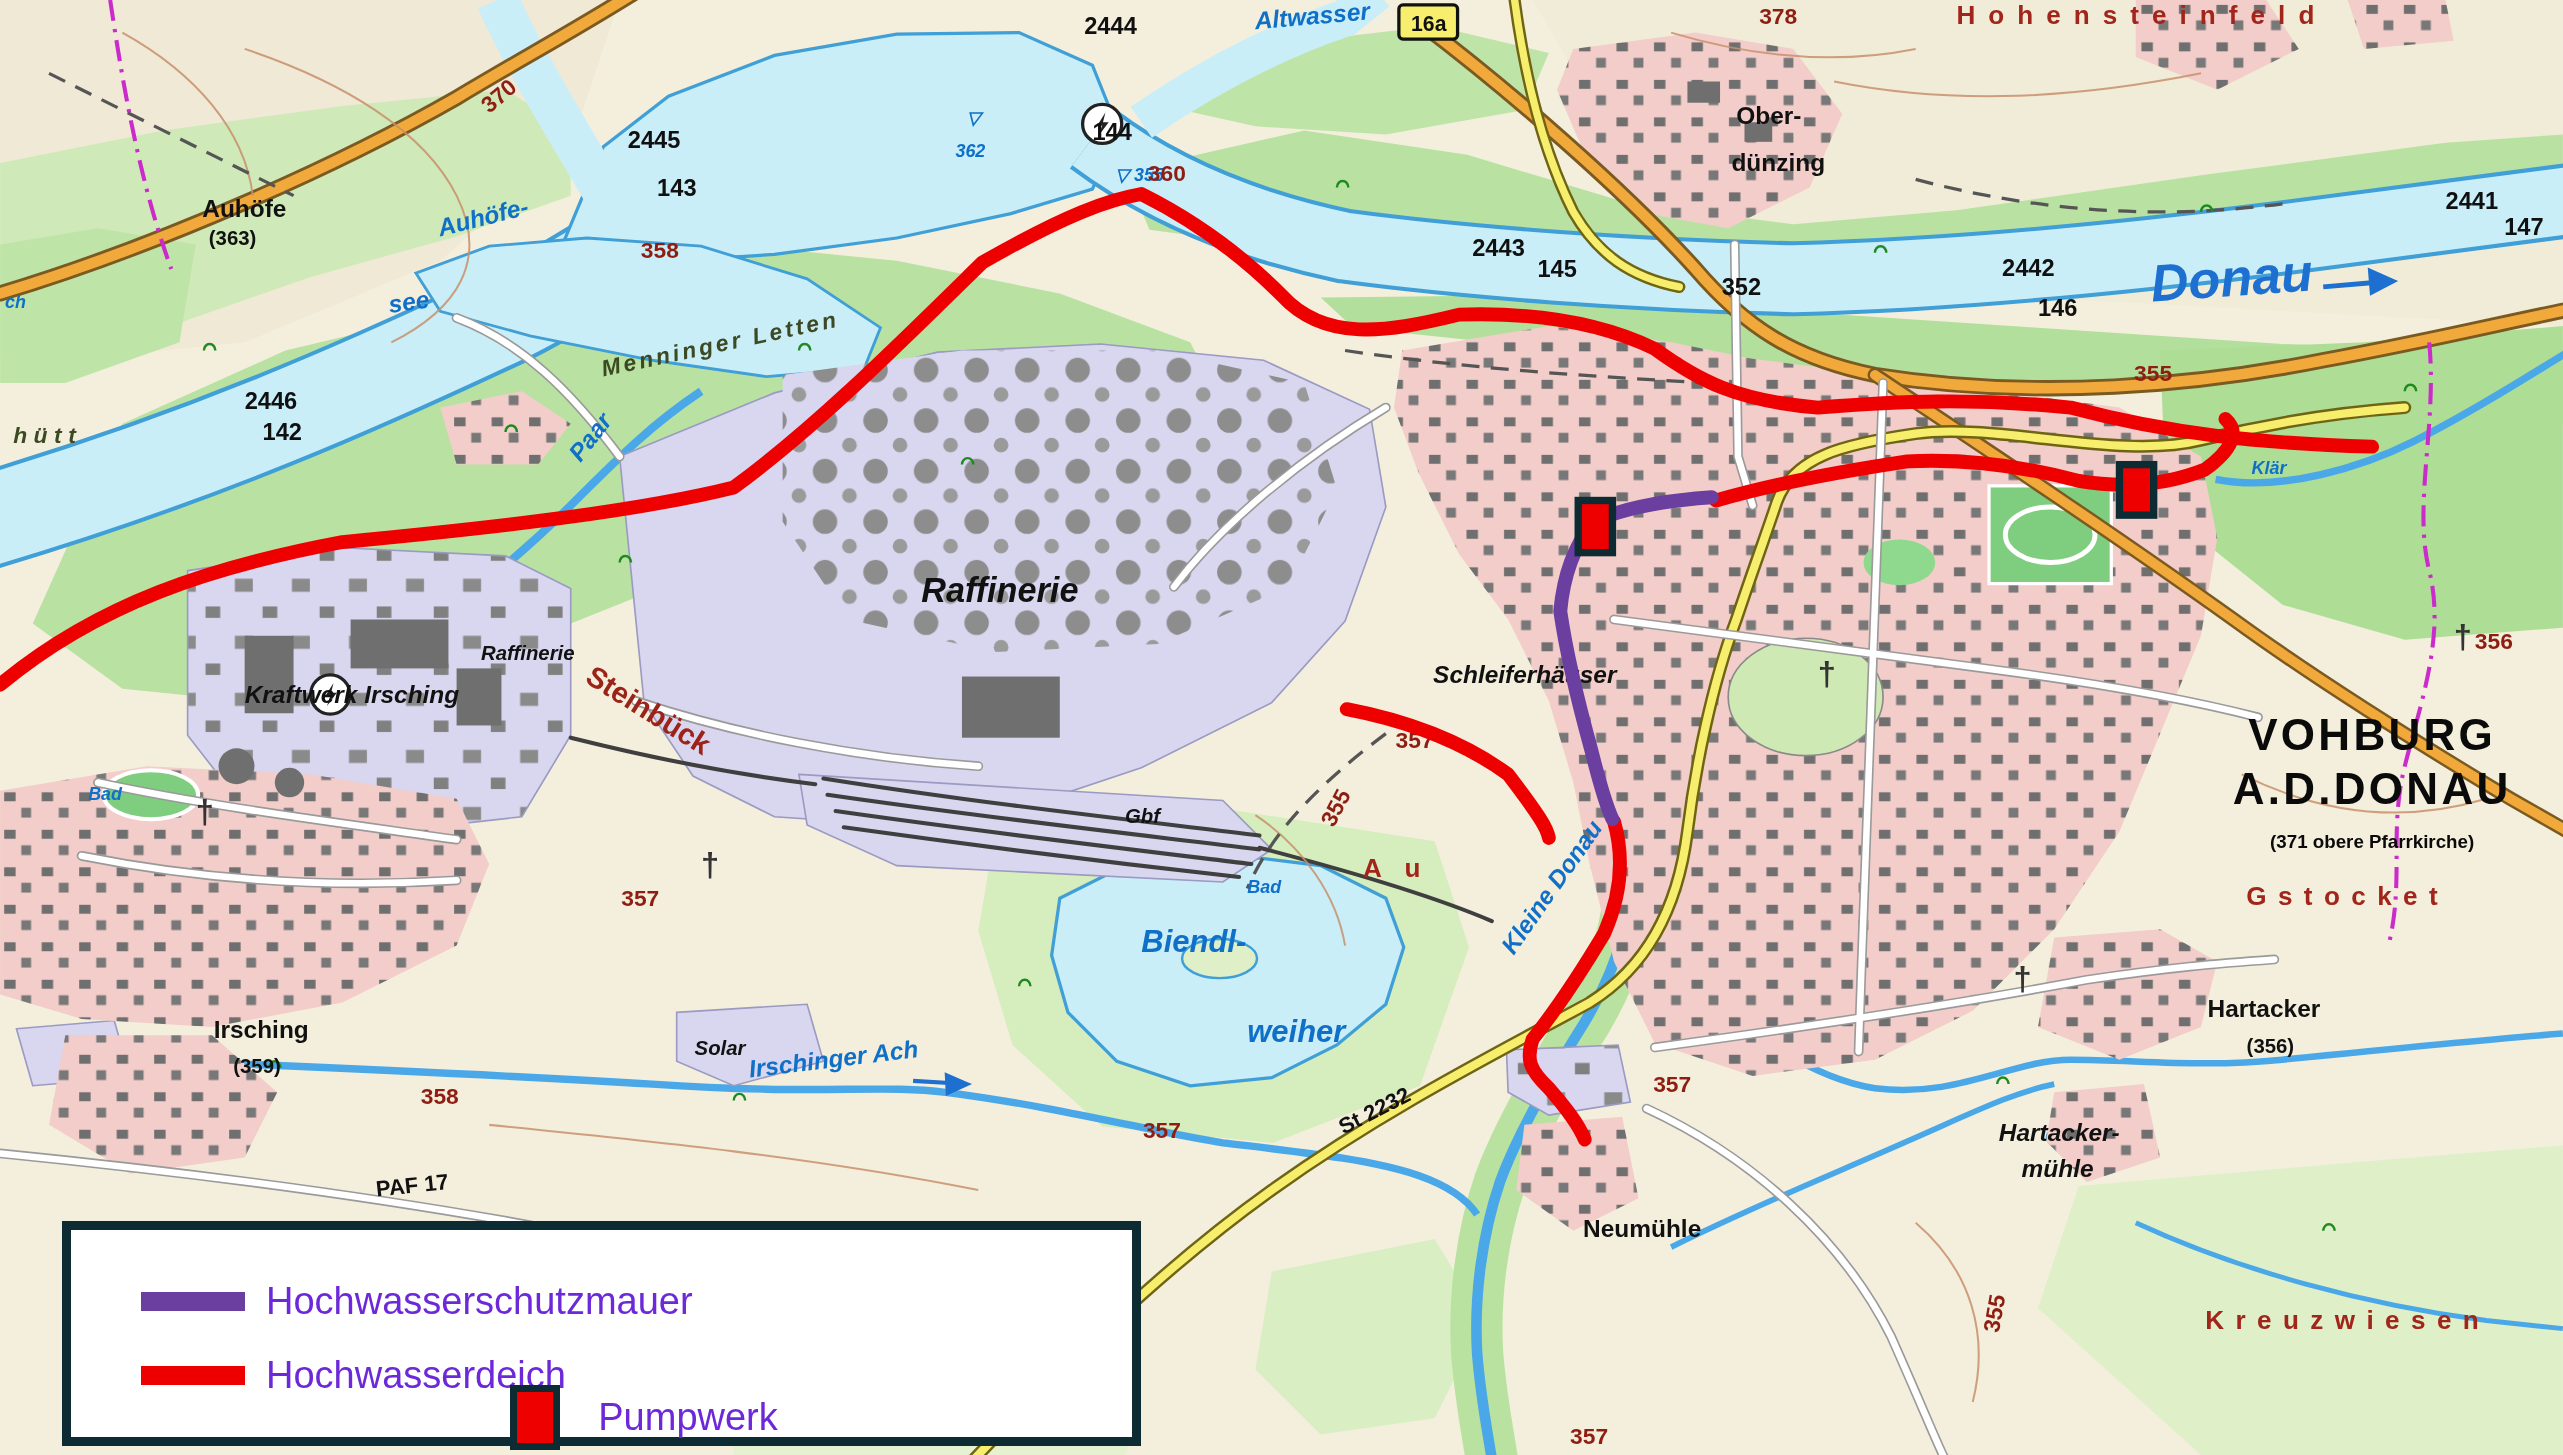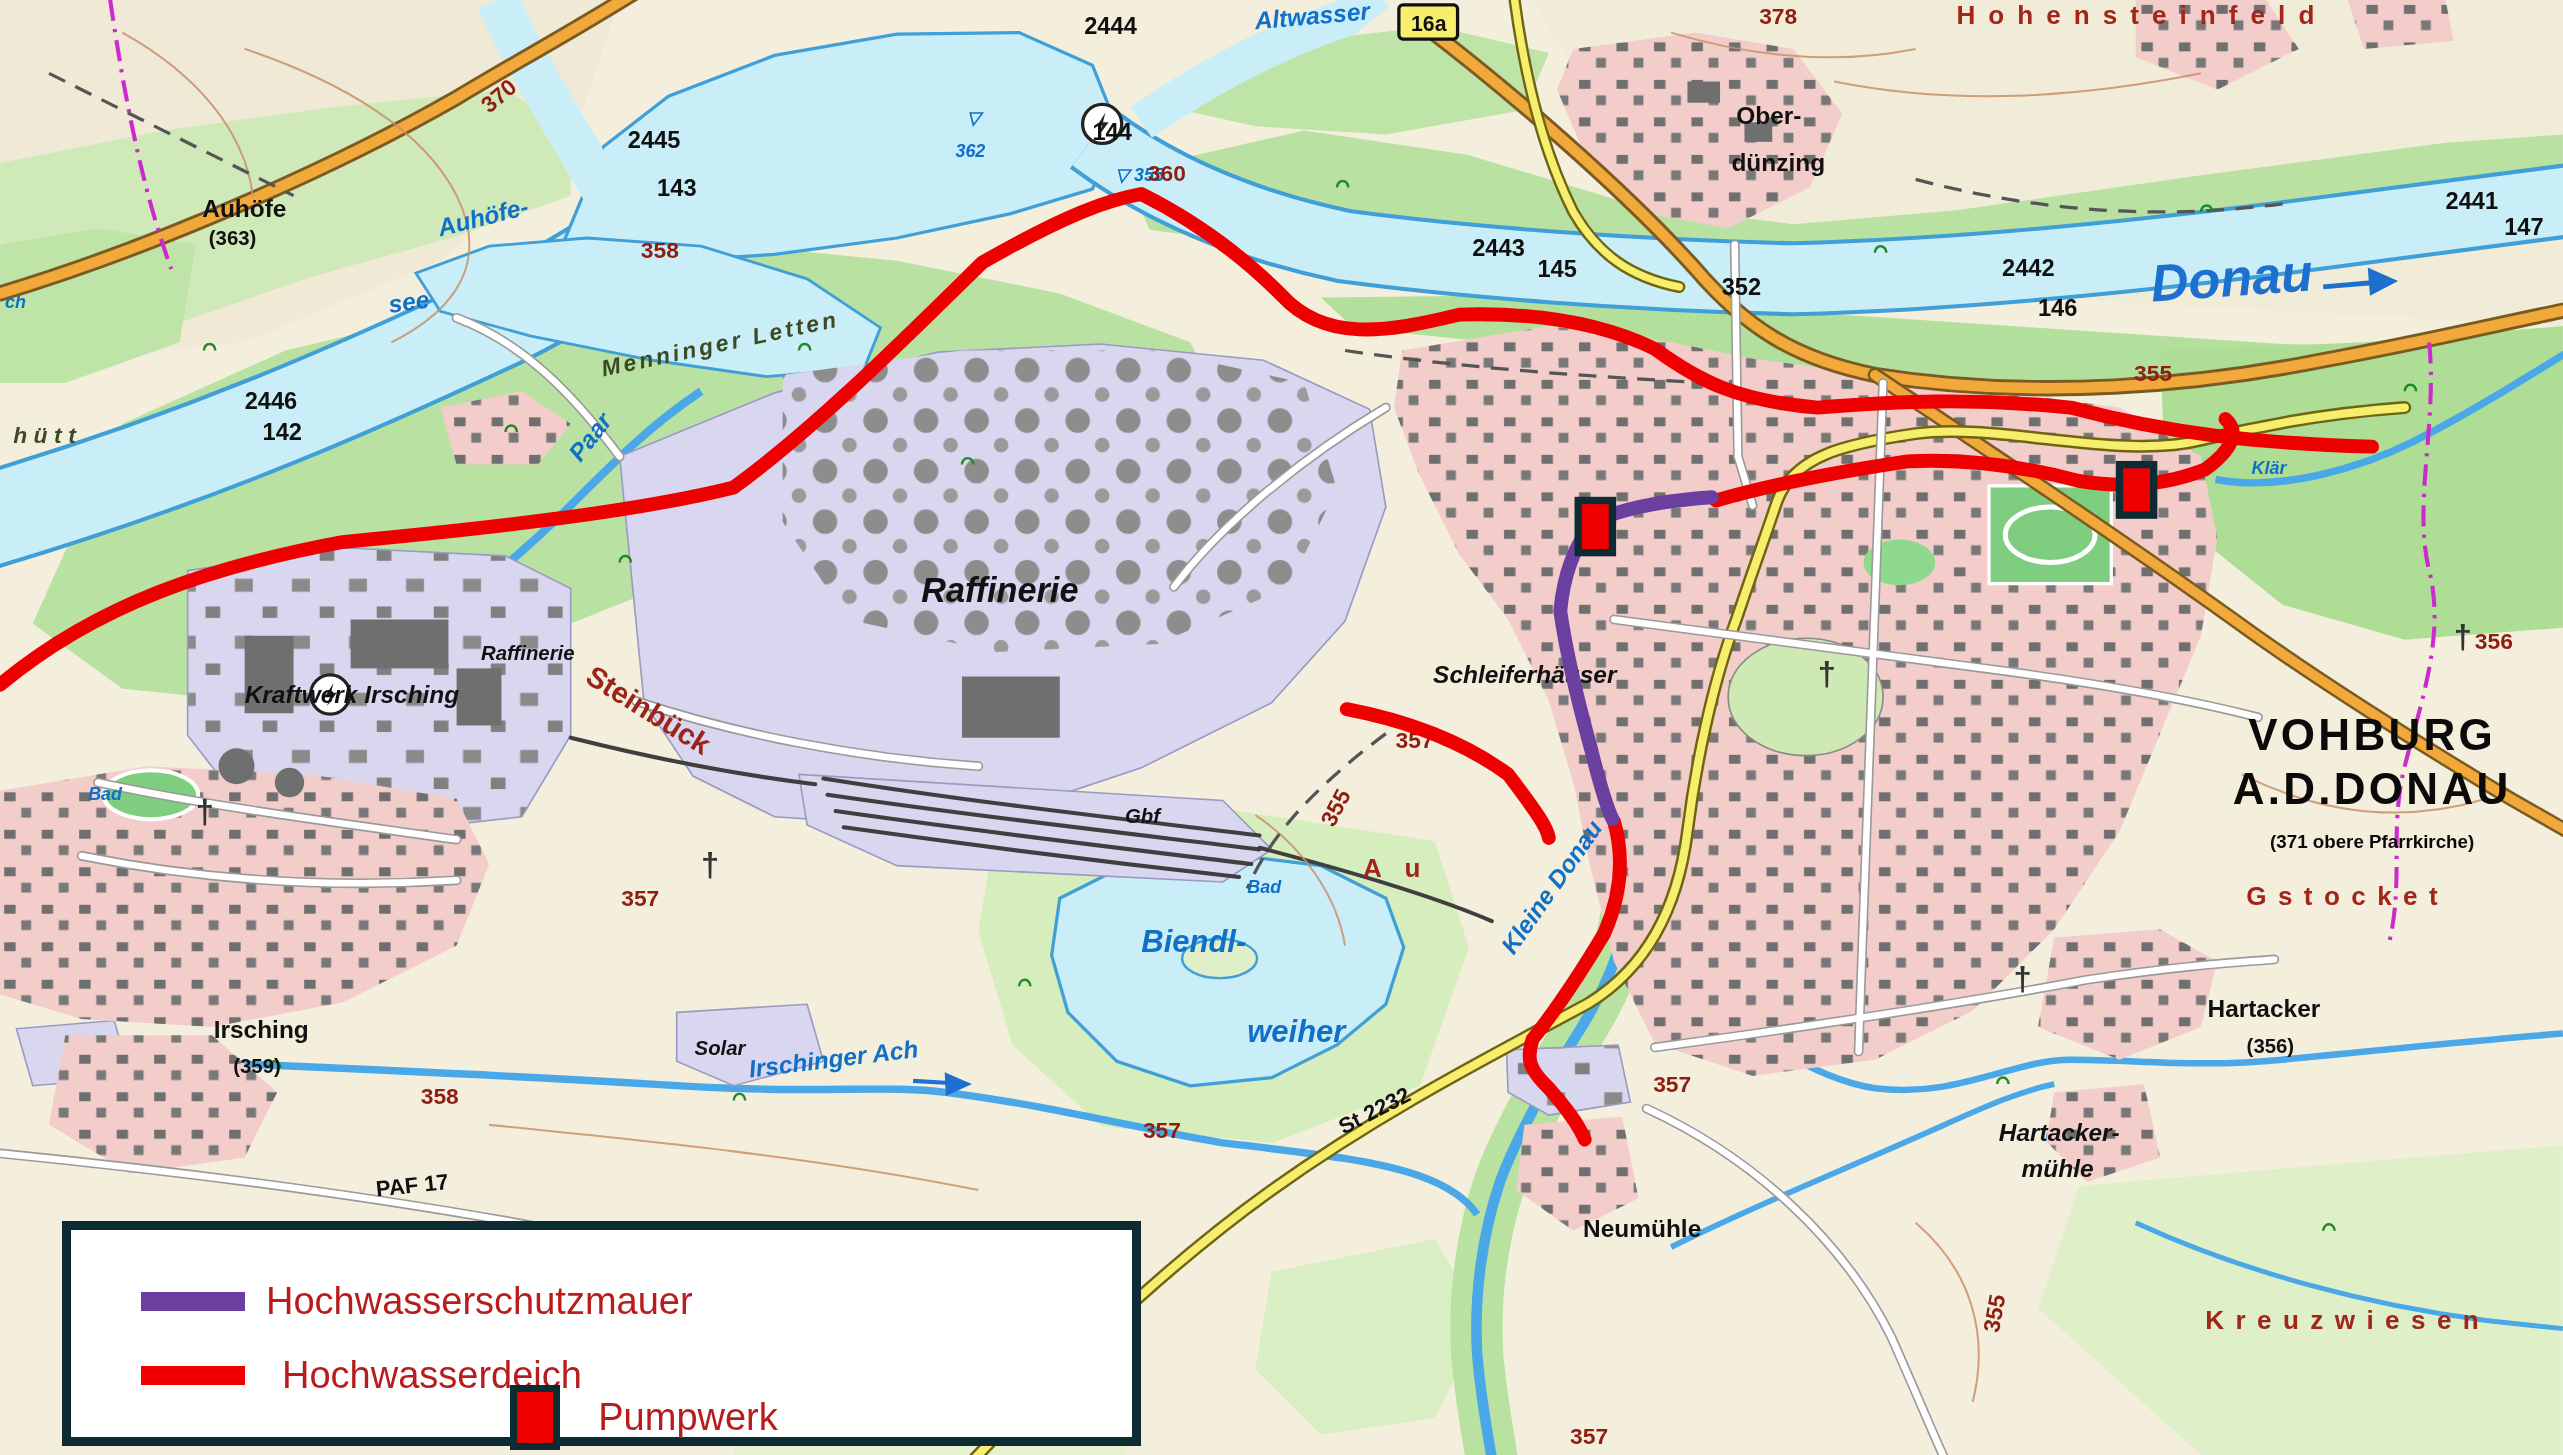--- a/index.html
+++ b/index.html
@@ -25,21 +25,21 @@
   .nature{font-weight:700;font-style:italic;font-size:28px;fill:#3c4a23;}
   .road-lbl{font-weight:700;font-size:27px;fill:#111;}
   .shield-txt{font-weight:700;font-size:26px;fill:#111;}
   
   #legend{position:absolute;left:62px;top:1221px;width:1079px;height:225px;background:#fff;
     border:9px solid #0d2b33;box-sizing:border-box;}
   .leg-row{position:absolute;left:0;width:100%;height:49px;display:flex;align-items:center;}
   .leg-swatch{display:inline-block;margin-left:70px;}
   .leg-line{width:104px;height:19.6px;}
   .leg-sq{width:36px;height:51px;border:7.3px solid #0d2b33;margin-left:85px;}
-  .leg-label{font-size:38px;color:#b91c1c;margin-left:21px;white-space:nowrap;}
+  .leg-label{font-size:38px;color:#6d28d9;margin-left:21px;white-space:nowrap;}
 </style>
 </head>
 <body>
 
 <div id="app">
 <svg width="2563" height="1455" viewBox="0 0 3144 1785">
   <defs>
     <pattern id="urban" width="46" height="46" patternUnits="userSpaceOnUse">
       <rect width="46" height="46" fill="#f3cdc9"></rect>
       <rect x="5" y="6" width="14" height="11" fill="#6f6f6f"></rect>
@@ -348,21 +348,21 @@
 
   <rect x="1936" y="614" width="42" height="64" fill="#ee0000" stroke="#0d2b33" stroke-width="9"></rect>
   <rect x="2600" y="570" width="42" height="62" fill="#ee0000" stroke="#0d2b33" stroke-width="9"></rect>
 </svg>
 
 <div id="legend">
   <div class="leg-row" style="top:47px;">
     <span class="leg-swatch leg-line" style="background:#6b3fa0;"></span>
     <span class="leg-label">Hochwasserschutzmauer</span>
   </div>
-  <div class="leg-row" style="top:121px;gap:16px;">
+  <div class="leg-row" style="top:121px;">
     <span class="leg-swatch leg-line" style="background:#ee0000;"></span>
     <span class="leg-label">Hochwasserdeich</span>
   </div>
   <div class="leg-row" style="top:163px;justify-content:center;">
     <span class="leg-sq" style="background:#ee0000;"></span>
     <span class="leg-label" style="margin-left:38px;">Pumpwerk</span>
   </div>
 </div>
 </div>
 

